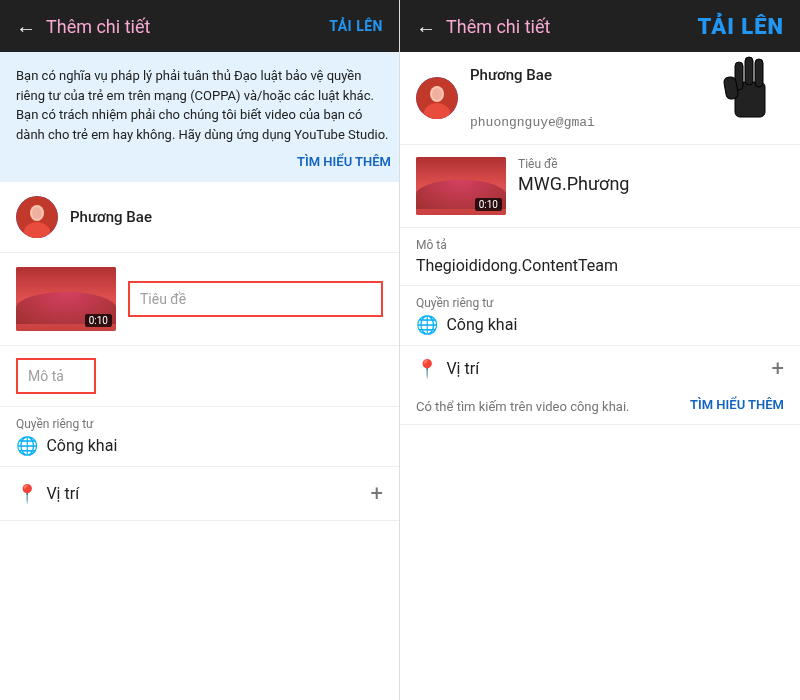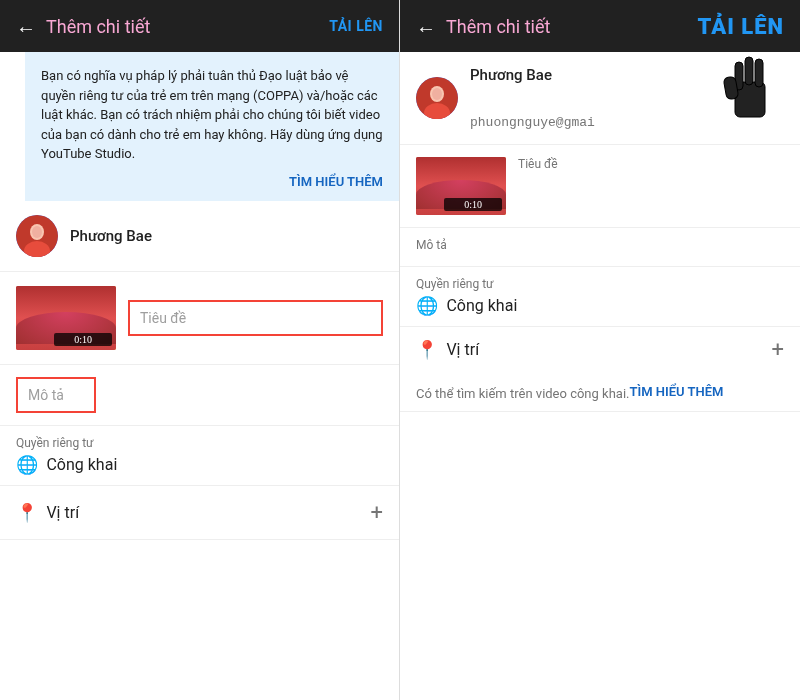--- a/index.html
+++ b/index.html
@@ -62,25 +62,24 @@
 
     
     .panel-content {
       flex: 1;
       overflow-y: auto;
       background: #fff;
     }
 
     .coppa-box {
       background: #E3F2FD;
-      padding: 14px 16px 10px 16px;
+      padding: 14px 8px 10px 16px;
       font-size: 13px;
       color: #212121;
       line-height: 1.5;
-      margin-left: 25px;
     }
 
     .coppa-link {
       display: block;
       text-align: right;
       color: #1565C0;
       font-size: 13px;
       font-weight: 600;
       margin-top: 8px;
       cursor: pointer;
@@ -146,23 +145,22 @@
       top: 40%;
     }
 
     .video-duration {
       position: absolute;
       bottom: 4px;
       right: 4px;
       background: rgba(0,0,0,0.75);
       color: #fff;
       font-size: 10px;
-      padding: 1px 20px;
+      padding: 1px 4px;
       border-radius: 2px;
-      font-family: Liberation Serif, serif;
     }
 
     .title-input-box {
       border: 2px solid #F44336;
       padding: 8px 10px;
       font-size: 14px;
       color: #9E9E9E;
       min-width: 100px;
       flex: 1;
       height: 36px;
@@ -489,43 +487,45 @@
     </div>
 
     <div class="video-detail-row">
       <div class="video-thumb-right">
         <div class="video-face"></div>
         <div class="video-face-overlay"></div>
         <span class="video-duration">0:10</span>
       </div>
       <div class="title-section-right">
         <div class="tiêu-de-label">Tiêu đề</div>
+        <div class="title-value">MWG.Phương</div>
       </div>
     </div>
 
     <div class="desc-section-right">
       <div class="section-label-small">Mô tả</div>
+      <div class="desc-value">Thegioididong.ContentTeam</div>
     </div>
 
     <div class="privacy-section-right">
       <div class="section-label-small">Quyền riêng tư</div>
       <div class="section-value-row">
         <span class="globe-icon">🌐</span>
         <span class="section-value">Công khai</span>
       </div>
     </div>
 
     <div class="location-section-right">
       <div class="location-row-right">
         <div class="location-left">
           <span class="pin-icon">📍</span>
           <span class="section-value">Vị trí</span>
         </div>
         <span class="plus-btn">+</span>
       </div>
-      <div style="display:flex; align-items:center; margin-top:20px;">
+      <div style="display:flex; justify-content:space-between; align-items:center; margin-top:14px;">
         <span class="location-note">Có thể tìm kiếm trên video công khai.</span>
         <span class="learn-more-right">TÌM HIỂU THÊM</span>
       </div>
     </div>
 
   </div>
 </div>
 
 </body></html>

